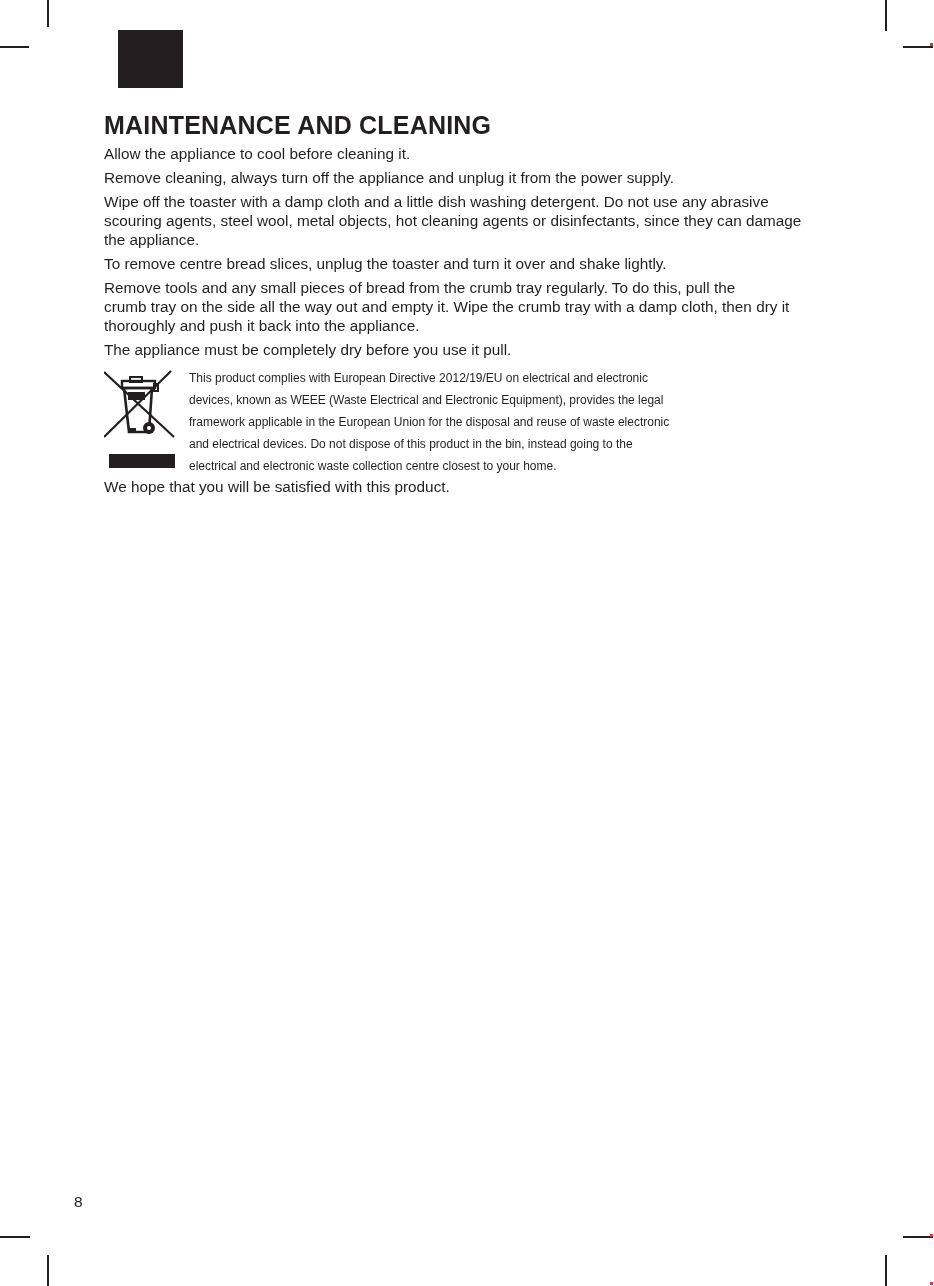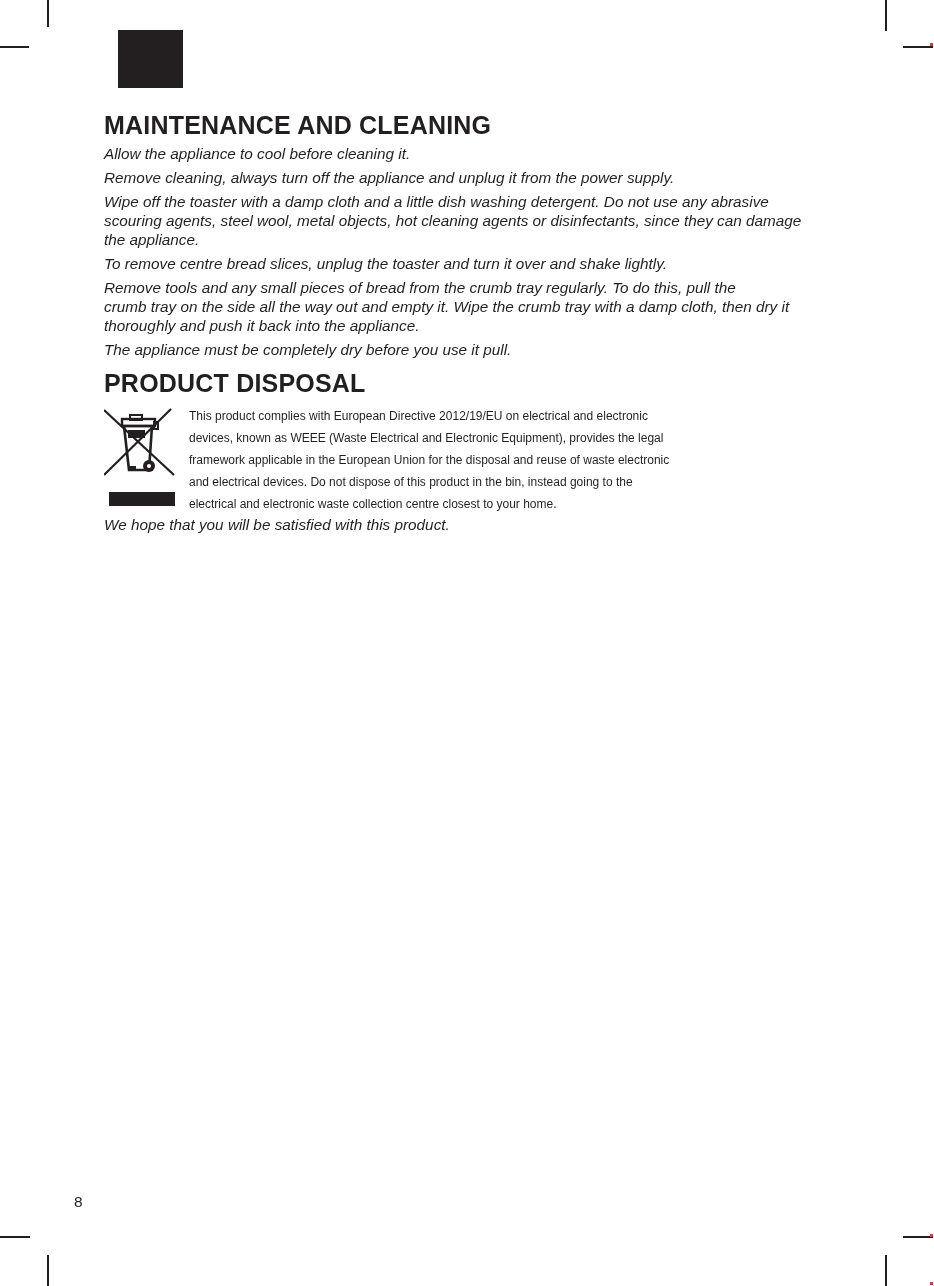--- a/index.html
+++ b/index.html
@@ -50,21 +50,20 @@
     line-height: 26px;
     margin: 0 0 6px 0;
     letter-spacing: 0.2px;
   }
   h2 { margin-top: 11px; }
   p.body {
     font-size: 15.3px;
     line-height: 19px;
     margin: 0 0 5px 0;
     white-space: pre;
-    font-style: italic;
   }
   .disposal-row {
     display: flex;
     align-items: flex-start;
   }
   .weee { width: 71px; flex: 0 0 71px; }
   .weee svg { display: block; }
   .disposal-text {
     font-size: 12px;
     line-height: 22px;
@@ -107,21 +106,20 @@
     <p class="body">Remove cleaning, always turn off the appliance and unplug it from the power supply.</p>
     <p class="body">Wipe off the toaster with a damp cloth and a little dish washing detergent. Do not use any abrasive
 scouring agents, steel wool, metal objects, hot cleaning agents or disinfectants, since they can damage
 the appliance.</p>
     <p class="body">To remove centre bread slices, unplug the toaster and turn it over and shake lightly.</p>
     <p class="body">Remove tools and any small pieces of bread from the crumb tray regularly. To do this, pull the
 crumb tray on the side all the way out and empty it. Wipe the crumb tray with a damp cloth, then dry it
 thoroughly and push it back into the appliance.</p>
     <p class="body">The appliance must be completely dry before you use it pull.</p>
 
-    <h2>PRODUCT DISPOSAL</h2>
 
     <div class="disposal-row">
       <div class="weee">
         <svg width="71" height="105" viewBox="0 0 71 105" xmlns="http://www.w3.org/2000/svg">
           <g style="stroke: var(--ink); fill: none;" stroke-width="2.2">
             <line x1="0" y1="8" x2="70" y2="73"></line>
             <line x1="67" y1="7" x2="0" y2="73"></line>
             <rect x="26" y="13" width="12" height="5" stroke-width="2"></rect>
             <rect x="18" y="17" width="33" height="7" stroke-width="2.4"></rect>
             <rect x="50" y="20" width="4" height="7" stroke-width="2"></rect>

